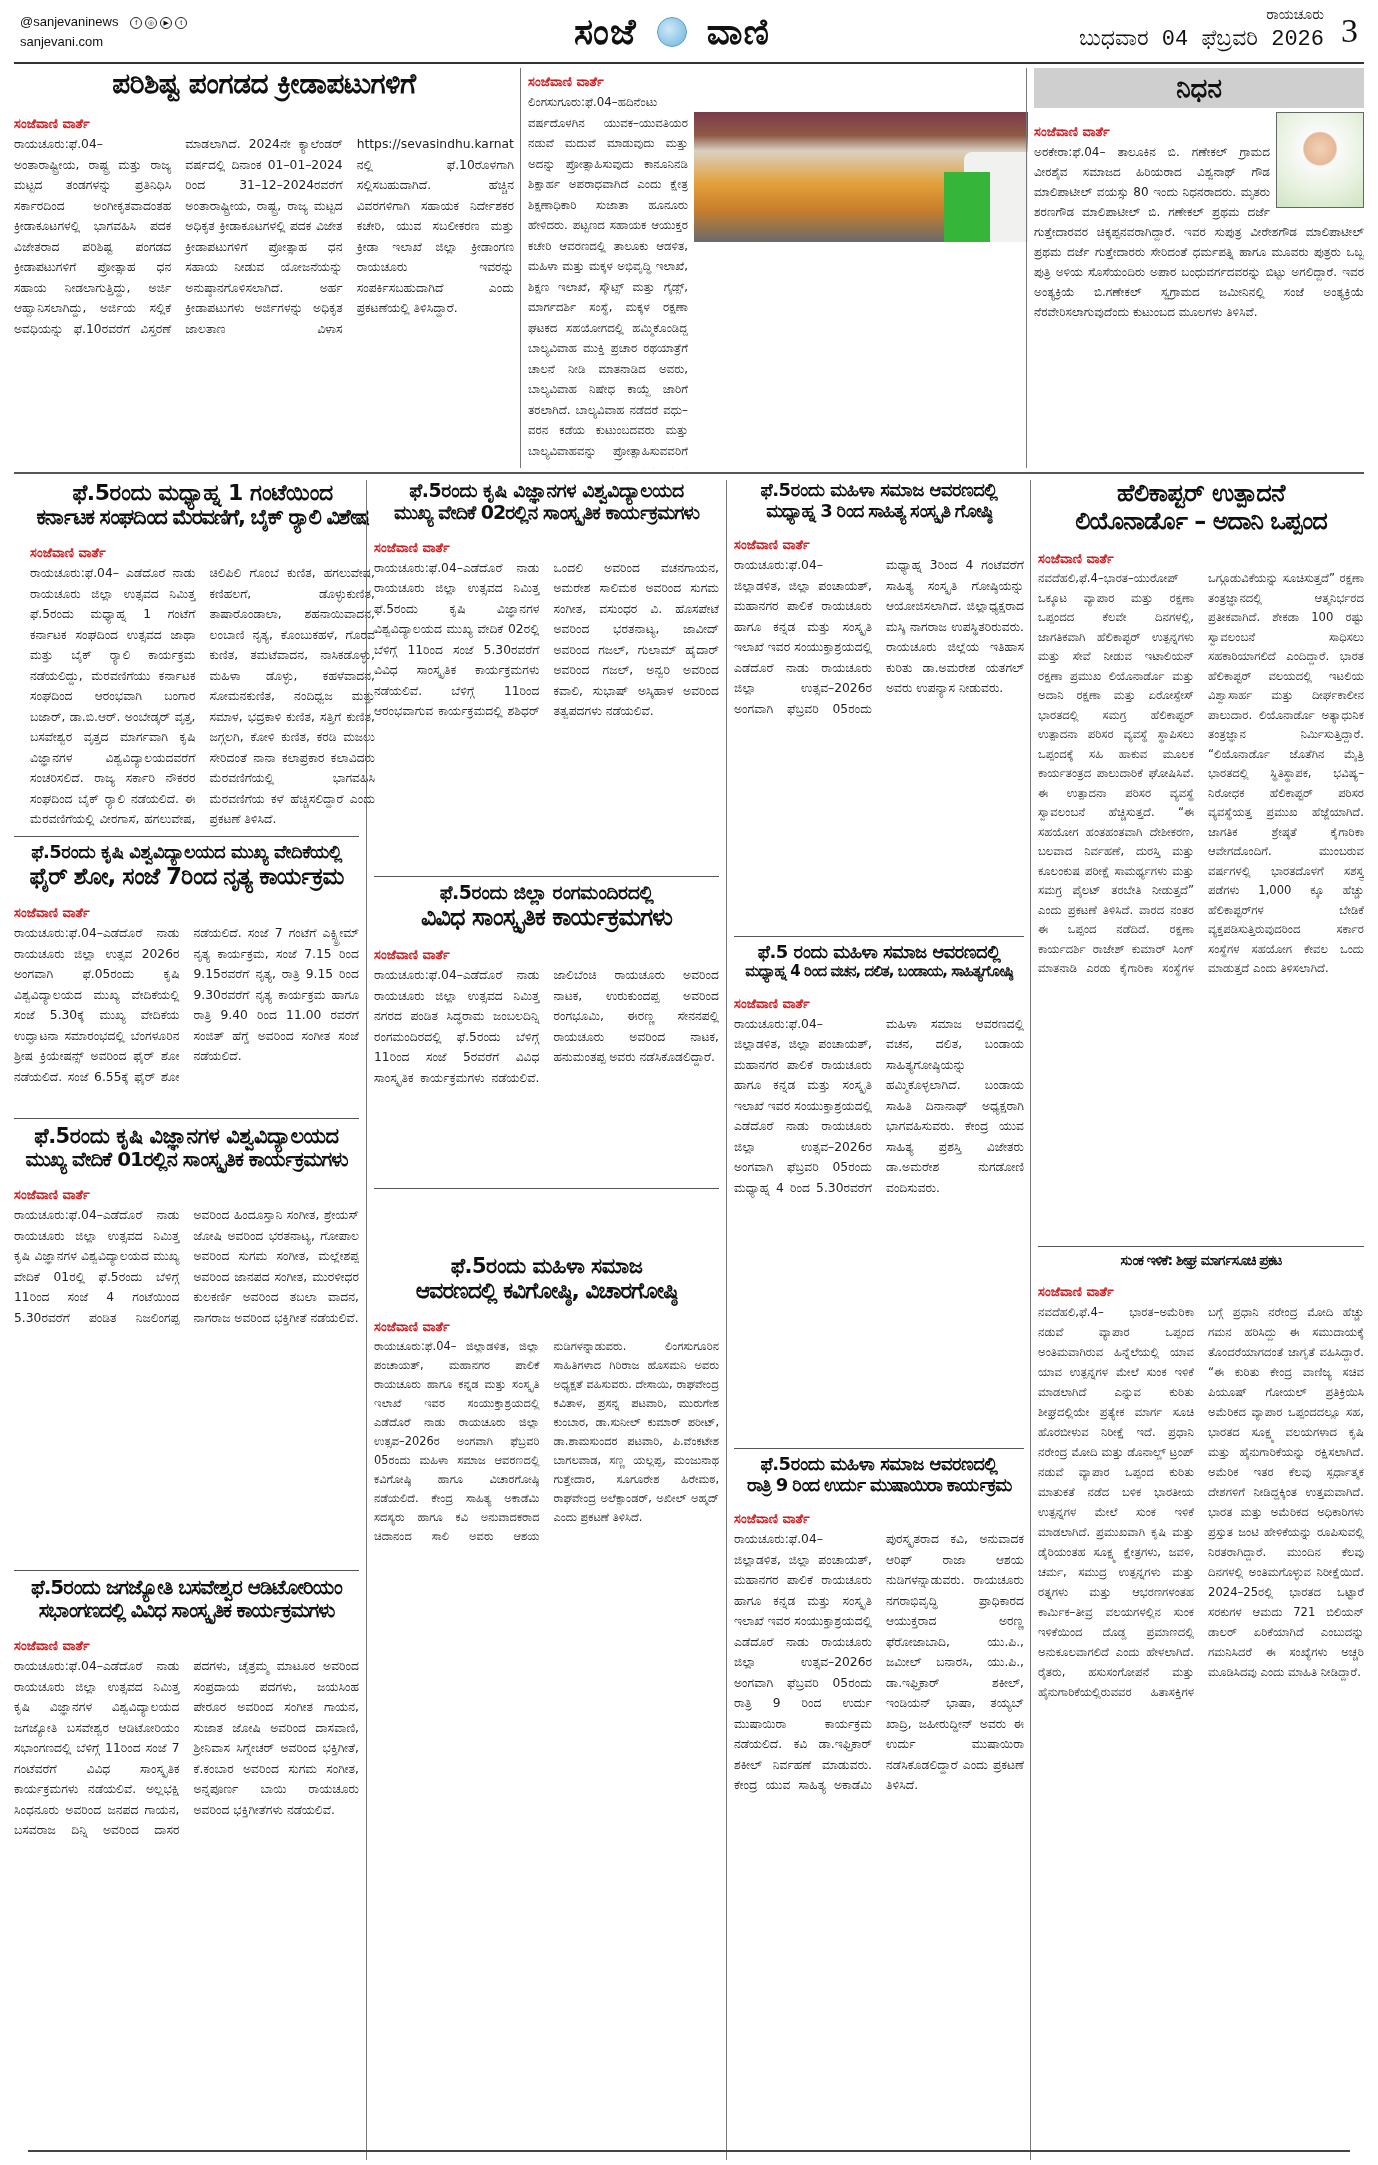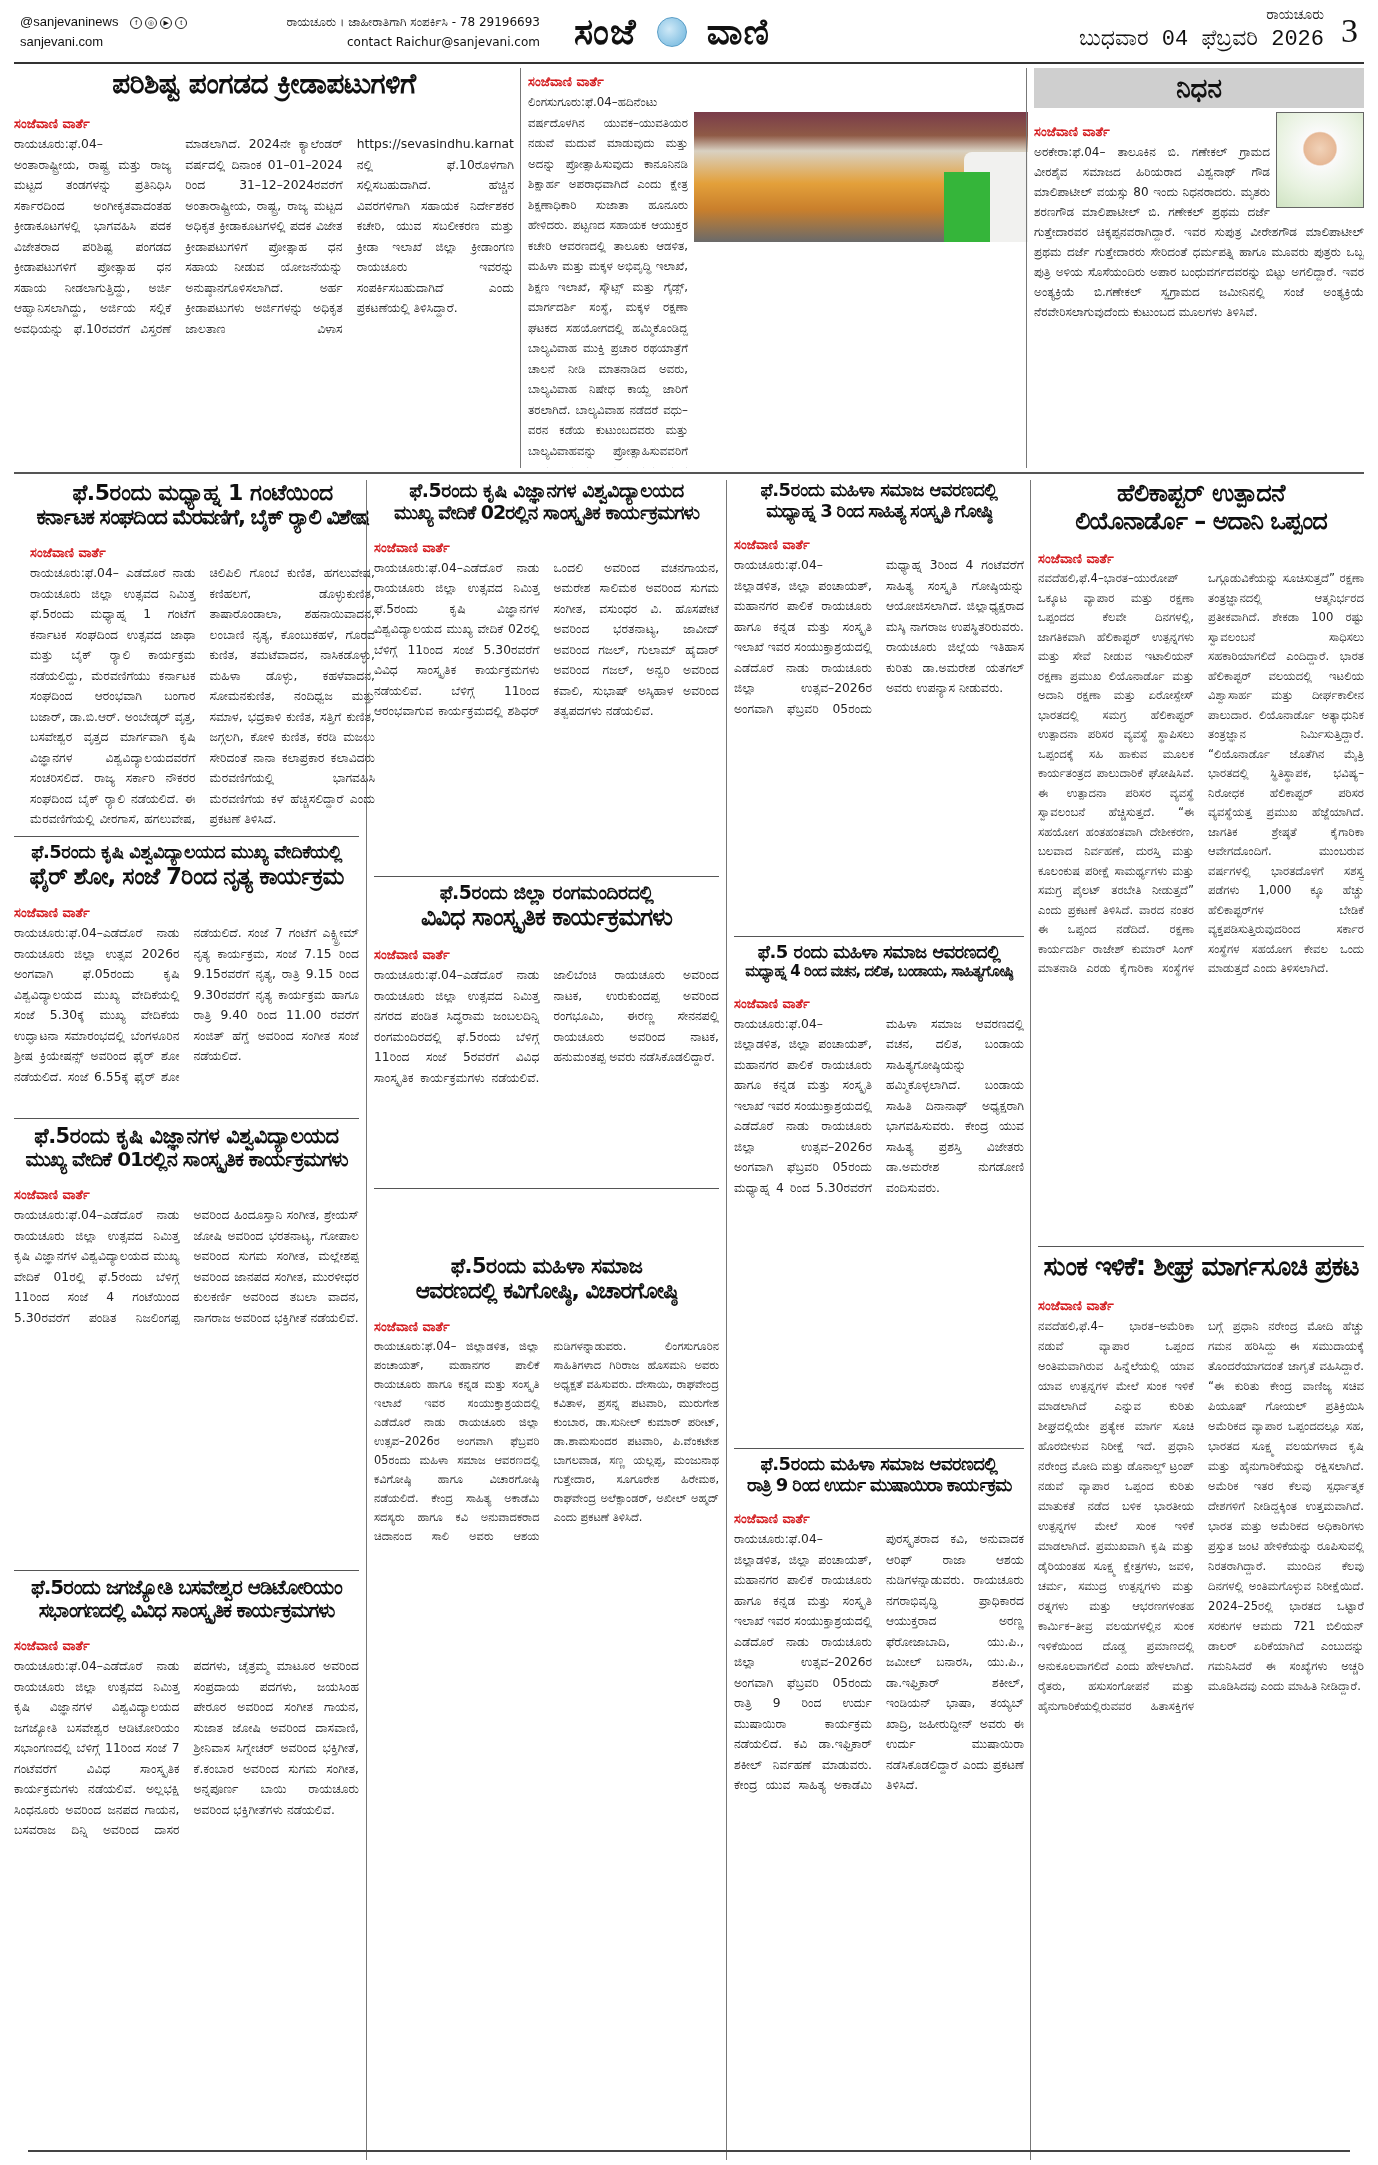--- a/index.html
+++ b/index.html
@@ -40,24 +40,20 @@
     <div class="mh-left">
       <div><span>@sanjevaninews</span>
         <span class="mh-social">
           <span>f</span>
           <span>◎</span>
           <span>▶</span>
           <span>t</span>
         </span>
       </div>
       <div>sanjevani.com</div>
-    </div>
-    <div class="mh-contact">
-      <div>ರಾಯಚೂರು । ಜಾಹೀರಾತಿಗಾಗಿ ಸಂಪರ್ಕಿಸಿ - 78 29196693</div>
-      <div>contact Raichur@sanjevani.com</div>
     </div>
     <div class="mh-logo">
       <span>ಸಂಜೆ</span>
       <span class="mh-globe"></span>
       <span>ವಾಣಿ</span>
     </div>
     <div class="mh-city">ರಾಯಚೂರು</div>
     <div class="mh-date">ಬುಧವಾರ 04 ಫೆಬ್ರವರಿ 2026</div>
     <div class="mh-pageno">3</div>
   </div>
@@ -164,20 +160,20 @@
     <div class="vr" style="left:1016px;top:412px;height:1680px"></div>
 
     <div class="art" style="left:1024px;top:412px;width:326px;height:760px">
       <div class="hl" style="font-size:24px">ಹೆಲಿಕಾಪ್ಟರ್ ಉತ್ಪಾದನೆ</div>
       <div class="hl" style="font-size:24px;letter-spacing:-1px">ಲಿಯೊನಾರ್ಡೊ – ಅದಾನಿ ಒಪ್ಪಂದ</div>
       <div class="byline">ಸಂಜೆವಾಣಿ ವಾರ್ತೆ</div>
       <div class="body" style="column-count:2;height:680px;font-size:11.6px;line-height:19.5px">ನವದೆಹಲಿ,ಫೆ.4–ಭಾರತ–ಯುರೋಪ್ ಒಕ್ಕೂಟ ವ್ಯಾಪಾರ ಮತ್ತು ರಕ್ಷಣಾ ಒಪ್ಪಂದದ ಕೆಲವೇ ದಿನಗಳಲ್ಲಿ, ಜಾಗತಿಕವಾಗಿ ಹೆಲಿಕಾಪ್ಟರ್ ಉತ್ಪನ್ನಗಳು ಮತ್ತು ಸೇವೆ ನೀಡುವ ಇಟಾಲಿಯನ್ ರಕ್ಷಣಾ ಪ್ರಮುಖ ಲಿಯೊನಾರ್ಡೊ ಮತ್ತು ಅದಾನಿ ರಕ್ಷಣಾ ಮತ್ತು ಏರೋಸ್ಪೇಸ್ ಭಾರತದಲ್ಲಿ ಸಮಗ್ರ ಹೆಲಿಕಾಪ್ಟರ್ ಉತ್ಪಾದನಾ ಪರಿಸರ ವ್ಯವಸ್ಥೆ ಸ್ಥಾಪಿಸಲು ಒಪ್ಪಂದಕ್ಕೆ ಸಹಿ ಹಾಕುವ ಮೂಲಕ ಕಾರ್ಯತಂತ್ರದ ಪಾಲುದಾರಿಕೆ ಘೋಷಿಸಿವೆ. ಈ ಉತ್ಪಾದನಾ ಪರಿಸರ ವ್ಯವಸ್ಥೆ ಸ್ವಾವಲಂಬನೆ ಹೆಚ್ಚಿಸುತ್ತದೆ. “ಈ ಸಹಯೋಗ ಹಂತಹಂತವಾಗಿ ದೇಶೀಕರಣ, ಬಲವಾದ ನಿರ್ವಹಣೆ, ದುರಸ್ತಿ ಮತ್ತು ಕೂಲಂಕುಷ ಪರೀಕ್ಷೆ ಸಾಮರ್ಥ್ಯಗಳು ಮತ್ತು ಸಮಗ್ರ ಪೈಲಟ್ ತರಬೇತಿ ನೀಡುತ್ತದೆ” ಎಂದು ಪ್ರಕಟಣೆ ತಿಳಿಸಿದೆ. ವಾರದ ನಂತರ ಈ ಒಪ್ಪಂದ ನಡೆದಿದೆ. ರಕ್ಷಣಾ ಕಾರ್ಯದರ್ಶಿ ರಾಜೇಶ್ ಕುಮಾರ್ ಸಿಂಗ್ ಮಾತನಾಡಿ ಎರಡು ಕೈಗಾರಿಕಾ ಸಂಸ್ಥೆಗಳ ಒಗ್ಗೂಡುವಿಕೆಯನ್ನು ಸೂಚಿಸುತ್ತದೆ” ರಕ್ಷಣಾ ತಂತ್ರಜ್ಞಾನದಲ್ಲಿ ಆತ್ಮನಿರ್ಭರದ ಪ್ರತೀಕವಾಗಿದೆ. ಶೇಕಡಾ 100 ರಷ್ಟು ಸ್ವಾವಲಂಬನೆ ಸಾಧಿಸಲು ಸಹಕಾರಿಯಾಗಲಿದೆ ಎಂದಿದ್ದಾರೆ. ಭಾರತ ಹೆಲಿಕಾಪ್ಟರ್ ವಲಯದಲ್ಲಿ ಇಟಲಿಯ ವಿಶ್ವಾಸಾರ್ಹ ಮತ್ತು ದೀರ್ಘಕಾಲೀನ ಪಾಲುದಾರ. ಲಿಯೊನಾರ್ಡೊ ಅತ್ಯಾಧುನಿಕ ತಂತ್ರಜ್ಞಾನ ನಿರ್ಮಿಸುತ್ತಿದ್ದಾರೆ. “ಲಿಯೊನಾರ್ಡೊ ಜೊತೆಗಿನ ಮೈತ್ರಿ ಭಾರತದಲ್ಲಿ ಸ್ಥಿತಿಸ್ಥಾಪಕ, ಭವಿಷ್ಯ–ನಿರೋಧಕ ಹೆಲಿಕಾಪ್ಟರ್ ಪರಿಸರ ವ್ಯವಸ್ಥೆಯತ್ತ ಪ್ರಮುಖ ಹೆಜ್ಜೆಯಾಗಿದೆ. ಜಾಗತಿಕ ಶ್ರೇಷ್ಠತೆ ಕೈಗಾರಿಕಾ ಆವೇಗದೊಂದಿಗೆ. ಮುಂಬರುವ ವರ್ಷಗಳಲ್ಲಿ ಭಾರತದೊಳಗೆ ಸಶಸ್ತ್ರ ಪಡೆಗಳು 1,000 ಕ್ಕೂ ಹೆಚ್ಚು ಹೆಲಿಕಾಪ್ಟರ್‌ಗಳ ಬೇಡಿಕೆ ವ್ಯಕ್ತಪಡಿಸುತ್ತಿರುವುದರಿಂದ ಸರ್ಕಾರ ಸಂಸ್ಥೆಗಳ ಸಹಯೋಗ ಕೇವಲ ಒಂದು ಮಾಡುತ್ತದೆ ಎಂದು ತಿಳಿಸಲಾಗಿದೆ.</div>
     </div>
     <div class="hr" style="left:1024px;width:326px;top:1178px;height:1px"></div>
     <div class="art" style="left:1024px;top:1184px;width:326px;height:905px">
-      <div class="hl" style="font-size:26px;letter-spacing:-1px">ಸುಂಕ ಇಳಿಕೆ: ಶೀಘ್ರ ಮಾರ್ಗಸೂಚಿ ಪ್ರಕಟ</div>
+      <div class="hl" style="font-size:14px;letter-spacing:-1px">ಸುಂಕ ಇಳಿಕೆ: ಶೀಘ್ರ ಮಾರ್ಗಸೂಚಿ ಪ್ರಕಟ</div>
       <div class="byline">ಸಂಜೆವಾಣಿ ವಾರ್ತೆ</div>
       <div class="body" style="column-count:2;height:850px;font-size:11.6px;line-height:20px">ನವದೆಹಲಿ,ಫೆ.4– ಭಾರತ–ಅಮೆರಿಕಾ ನಡುವೆ ವ್ಯಾಪಾರ ಒಪ್ಪಂದ ಅಂತಿಮವಾಗಿರುವ ಹಿನ್ನೆಲೆಯಲ್ಲಿ ಯಾವ ಯಾವ ಉತ್ಪನ್ನಗಳ ಮೇಲೆ ಸುಂಕ ಇಳಿಕೆ ಮಾಡಲಾಗಿದೆ ಎನ್ನುವ ಕುರಿತು ಶೀಘ್ರದಲ್ಲಿಯೇ ಪ್ರತ್ಯೇಕ ಮಾರ್ಗ ಸೂಚಿ ಹೊರಬೀಳುವ ನಿರೀಕ್ಷೆ ಇದೆ. ಪ್ರಧಾನಿ ನರೇಂದ್ರ ಮೋದಿ ಮತ್ತು ಡೊನಾಲ್ಡ್ ಟ್ರಂಪ್ ನಡುವೆ ವ್ಯಾಪಾರ ಒಪ್ಪಂದ ಕುರಿತು ಮಾತುಕತೆ ನಡೆದ ಬಳಿಕ ಭಾರತೀಯ ಉತ್ಪನ್ನಗಳ ಮೇಲೆ ಸುಂಕ ಇಳಿಕೆ ಮಾಡಲಾಗಿದೆ. ಪ್ರಮುಖವಾಗಿ ಕೃಷಿ ಮತ್ತು ಡೈರಿಯಂತಹ ಸೂಕ್ಷ್ಮ ಕ್ಷೇತ್ರಗಳು, ಜವಳಿ, ಚರ್ಮ, ಸಮುದ್ರ ಉತ್ಪನ್ನಗಳು ಮತ್ತು ರತ್ನಗಳು ಮತ್ತು ಆಭರಣಗಳಂತಹ ಕಾರ್ಮಿಕ–ತೀವ್ರ ವಲಯಗಳಲ್ಲಿನ ಸುಂಕ ಇಳಿಕೆಯಿಂದ ದೊಡ್ಡ ಪ್ರಮಾಣದಲ್ಲಿ ಅನುಕೂಲವಾಗಲಿದೆ ಎಂದು ಹೇಳಲಾಗಿದೆ. ರೈತರು, ಹಸುಸಂಗೋಪನೆ ಮತ್ತು ಹೈನುಗಾರಿಕೆಯಲ್ಲಿರುವವರ ಹಿತಾಸಕ್ತಿಗಳ ಬಗ್ಗೆ ಪ್ರಧಾನಿ ನರೇಂದ್ರ ಮೋದಿ ಹೆಚ್ಚು ಗಮನ ಹರಿಸಿದ್ದು ಈ ಸಮುದಾಯಕ್ಕೆ ತೊಂದರೆಯಾಗದಂತೆ ಜಾಗೃತೆ ವಹಿಸಿದ್ದಾರೆ. “ಈ ಕುರಿತು ಕೇಂದ್ರ ವಾಣಿಜ್ಯ ಸಚಿವ ಪಿಯೂಷ್ ಗೋಯಲ್ ಪ್ರತಿಕ್ರಿಯಿಸಿ ಅಮೆರಿಕದ ವ್ಯಾಪಾರ ಒಪ್ಪಂದದಲ್ಲೂ ಸಹ, ಭಾರತದ ಸೂಕ್ಷ್ಮ ವಲಯಗಳಾದ ಕೃಷಿ ಮತ್ತು ಹೈನುಗಾರಿಕೆಯನ್ನು ರಕ್ಷಿಸಲಾಗಿದೆ. ಅಮೆರಿಕ ಇತರ ಕೆಲವು ಸ್ಪರ್ಧಾತ್ಮಕ ದೇಶಗಳಿಗೆ ನೀಡಿದ್ದಕ್ಕಿಂತ ಉತ್ತಮವಾಗಿದೆ. ಭಾರತ ಮತ್ತು ಅಮೆರಿಕದ ಅಧಿಕಾರಿಗಳು ಪ್ರಸ್ತುತ ಜಂಟಿ ಹೇಳಿಕೆಯನ್ನು ರೂಪಿಸುವಲ್ಲಿ ನಿರತರಾಗಿದ್ದಾರೆ. ಮುಂದಿನ ಕೆಲವು ದಿನಗಳಲ್ಲಿ ಅಂತಿಮಗೊಳ್ಳುವ ನಿರೀಕ್ಷೆಯಿದೆ. 2024–25ರಲ್ಲಿ ಭಾರತದ ಒಟ್ಟಾರೆ ಸರಕುಗಳ ಆಮದು 721 ಬಿಲಿಯನ್ ಡಾಲರ್ ಏರಿಕೆಯಾಗಿದೆ ಎಂಬುದನ್ನು ಗಮನಿಸಿದರೆ ಈ ಸಂಖ್ಯೆಗಳು ಅಚ್ಚರಿ ಮೂಡಿಸಿದವು ಎಂದು ಮಾಹಿತಿ ನೀಡಿದ್ದಾರೆ.</div>
     </div>
 
   </div>
   <div class="foot"></div>
 </div>
 
 </body></html>

